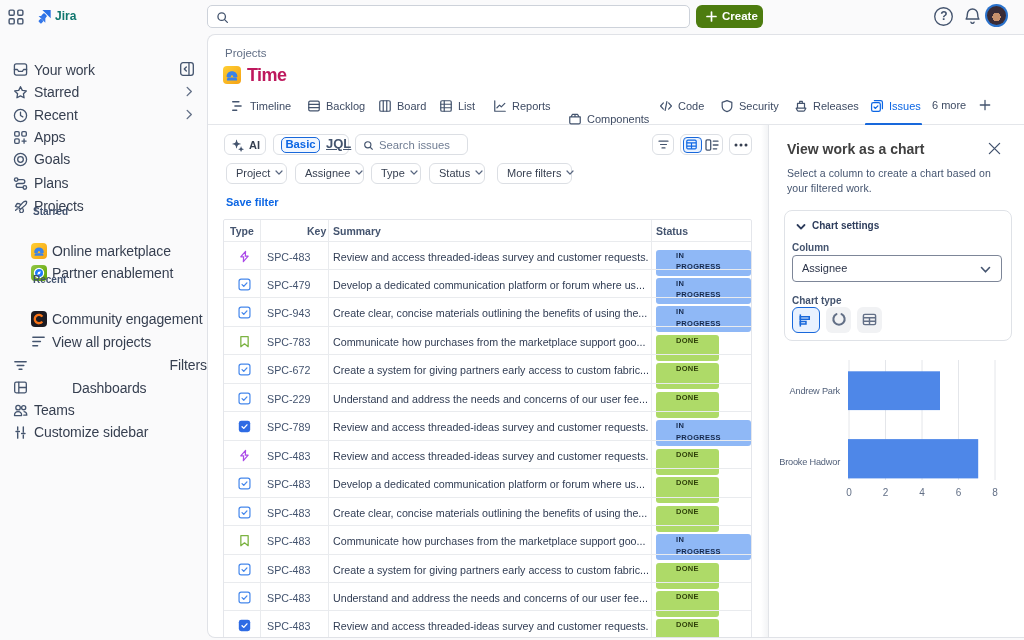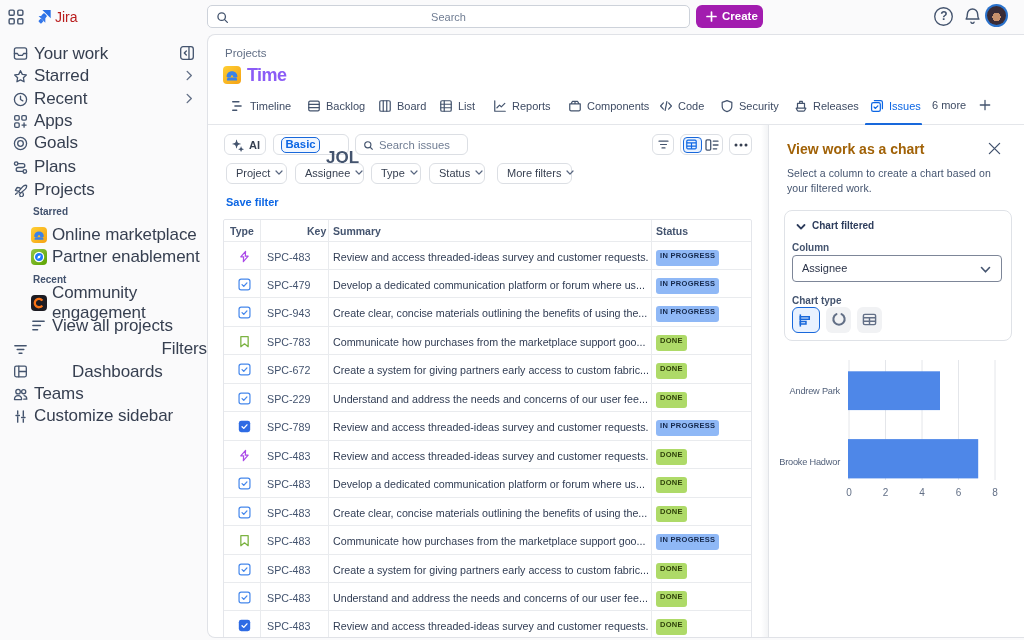--- a/index.html
+++ b/index.html
@@ -3,57 +3,57 @@
 <meta charset="utf-8">
 <style>
 * { margin:0; padding:0; box-sizing:border-box; }
 html,body { width:1024px; height:640px; overflow:hidden; }
 body { font-family:"Liberation Sans", sans-serif; background:#fafafb; position:relative; color:#2b3348; }
 .abs { position:absolute; }
 
 #topbar { position:absolute; left:0; top:0; width:1024px; height:34px; }
 #searchbox { position:absolute; left:207px; top:5px; width:483px; height:23px; border:1px solid #cdd2da; border-radius:5px; background:#fff; }
 #searchbox .ph { position:absolute; left:0; right:0; top:5px; text-align:center; font-size:11px; color:#707d93; }
-#createbtn { position:absolute; left:696px; top:5px; width:67px; height:23px; background:#a21caf; border-radius:6px; color:#fff; font-size:11.5px; font-weight:bold; }
-
-.sbitem { position:absolute; left:0; width:207px; height:22px; font-size:17px; letter-spacing:-0.1px; color:#363f50; display:flex; align-items:center; }
+#createbtn { position:absolute; left:696px; top:5px; width:67px; height:23px; background:#4d7c0f; border-radius:6px; color:#fff; font-size:11.5px; font-weight:bold; }
+
+.sbitem { position:absolute; left:0; width:207px; height:22px; font-size:14px; letter-spacing:-0.1px; color:#363f50; display:flex; align-items:center;margin-top:16px; }
 .sbitem .ig { width:15px; height:15px; margin-left:13px; margin-right:6px; flex:none; display:flex; align-items:center; justify-content:center; }
 .sbitem .ig2 { width:16px; height:16px; margin-left:31px; margin-right:5px; flex:none; border-radius:4px; overflow:hidden; }
 .sbitem .chev { position:absolute; right:14px; top:5px; }
 .sblabel { position:absolute; left:33px; font-size:10px; font-weight:bold; color:#42526e; }
 
 #card { position:absolute; left:207px; top:34px; width:817px; height:604px; background:#fff; border:1px solid #e0e2e7; border-right:none; border-radius:8px 0 0 8px; overflow:hidden; }
 #breadcrumb { position:absolute; left:17px; top:12px; font-size:11.5px; color:#626f86; }
-#ptitle { position:absolute; left:39px; top:30px; font-size:18px; font-weight:bold; color:#8b5cf6; letter-spacing:-0.6px; }
+#ptitle { position:absolute; left:39px; top:30px; font-size:18px; font-weight:bold; color:#be185d; letter-spacing:-0.6px; }
 #picon { position:absolute; left:15px; top:31px; width:18px; height:18px; }
 #tabsrow { position:absolute; left:0; top:56px; width:817px; height:34px; border-bottom:1px solid #e4e6ea; }
 .tab { position:absolute; top:8px; height:18px; font-size:11px; color:#3e4b63; white-space:nowrap; }
 .tab svg { vertical-align:-3px; margin-right:5px; }
 #issues-underline { position:absolute; left:657px; top:32px; width:57px; height:2.5px; background:#1868db; border-radius:1px; }
 
 #cbody { position:absolute; left:0; top:90px; width:817px; height:513px; }
 
 .fbtn { position:absolute; height:21px; border:1px solid #dcdfe4; border-radius:6px; background:#fff; font-size:11px; color:#2b3348; }
 .pill { position:absolute; top:38px; height:21px; border:1px solid #dcdfe4; border-radius:6px; background:#fff; font-size:11px; color:#363f50; line-height:19px; padding-left:9px; white-space:nowrap; }
 #savefilter { position:absolute; left:18px; top:71px; font-size:11px; font-weight:bold; color:#0c66e4; }
 
 #tbl { position:absolute; left:15px; top:93.5px; width:529px; height:420px; border:1px solid #e4e6eb; border-radius:2px; }
 .hc { position:absolute; top:0; height:21px; font-size:10.5px; font-weight:bold; color:#44546f; line-height:22px; }
 .trow { position:absolute; left:0; width:527px; height:29px; border-top:1px solid #e9ebee; }
 .vline { position:absolute; top:0; bottom:0; width:1px; background:#e9ebee; }
 .ckey { position:absolute; left:43px; top:9px; font-size:10.7px; color:#44546f; }
 .csum { position:absolute; left:109px; top:9px; width:322px; font-size:10.7px; color:#313d54; white-space:nowrap; overflow:hidden; }
 .cstat { position:absolute; left:432px; top:8px; line-height:0; }
 .ctype { position:absolute; left:14px; top:8px; line-height:0; }
-.loz { display:inline-block; height:16px; border-radius:3px; font-size:7.5px; font-weight:bold; letter-spacing:0.3px; line-height:11.5px; padding:0 4px; }
+.loz { display:inline-block; height:26px; border-radius:3px; font-size:7.5px; font-weight:bold; letter-spacing:0.3px; line-height:11.5px; padding:0 20px; }
 .loz.ip { background:#8fb8f6; color:#15284b; }
 .loz.dn { background:#aeda68; color:#2e4009; }
 
 #rpanel { position:absolute; left:560px; top:0; width:257px; height:513px; border-left:1px solid #e2e4e8; background:#fff; }
-#rtitle { position:absolute; left:18px; top:16px; font-size:14px; font-weight:bold; color:#a16207;text-align:center; }
+#rtitle { position:absolute; left:18px; top:16px; font-size:14px; font-weight:bold; color:#404040;text-align:center; }
 #rclose { position:absolute; left:219px; top:17px; width:13px; height:13px; }
 #rdesc { position:absolute; left:18px; top:41px; width:212px; font-size:10.5px; line-height:14.6px; color:#44546f; letter-spacing:0.1px; }
 #setbox { position:absolute; left:15px; top:85px; width:228px; height:131px; border:1px solid #dfe2e7; border-radius:8px; }
 #setbox .hd { position:absolute; left:27px; top:9px; font-size:10px; font-weight:bold; color:#2e3d5c; }
 #setbox .lab { position:absolute; left:7px; font-size:10px; font-weight:bold; color:#44546f; }
 #selbox { position:absolute; left:7px; top:44px; width:210px; height:27px; border:1px solid #7d8698; border-radius:4px; font-size:11px; color:#2b3348; line-height:25px; padding-left:9px; }
 .ctbtn { position:absolute; top:96px; width:28px; height:26px; border-radius:6px; background:#f1f2f4; }
 .ctbtn.sel { background:#e9f2ff; border:1.5px solid #1868db; }
 </style>
 </head>
@@ -66,27 +66,26 @@
       <rect x="10.4" y="10.4" width="5.4" height="5.4" rx="1.3"></rect>
     </svg>
   <svg class="abs" style="left:37px;top:10px" width="14" height="14" viewBox="0 0 14 14">
     <g fill="#2970e6">
       <path d="M5.4 0H13.7V8.3Z"></path>
       <rect x="4.7" y="3.8" width="4.6" height="4.6" rx="1" transform="rotate(45 7 6.1)"></rect>
       <path d="M1.6 6H8.3V12.7Z" fill="#3577e9"></path>
       <rect x="2" y="9.2" width="3.8" height="3.8" rx="0.9" transform="rotate(45 3.9 11.1)" fill="#3577e9"></rect>
     </g>
   </svg>
-  <div class="abs" style="left:55px;top:9px;font-size:14px;font-weight:normal;color:#b91c1c;">Jira</div>
+  <div class="abs" style="left:55px;top:9px;font-size:12px;font-weight:bold;color:#0f766e;">Jira</div>
   <div id="searchbox">
     <svg class="abs" style="left:8px;top:4.5px" width="13" height="13" viewBox="0 0 16 16" fill="none" stroke="#44546e" stroke-width="1.6">
         <circle cx="7" cy="7" r="4.6"></circle>
         <path d="M10.6 10.6L14 14" stroke-linecap="round"></path>
       </svg>
-    <div class="ph">Search</div>
   </div>
   <div id="createbtn">
     <svg class="abs" style="left:10px;top:6px" width="11" height="11" viewBox="0 0 11 11" fill="none" stroke="#fff" stroke-width="1.7" stroke-linecap="round">
         <path d="M5.5 1v9M1 5.5h9"></path>
       </svg>
     <span class="abs" style="left:26px;top:5px;">Create</span>
   </div>
   <svg class="abs" style="left:933px;top:6px" width="21" height="21" viewBox="0 0 22 22" fill="none" stroke="#44546e" stroke-width="1.4">
       <circle cx="11" cy="11" r="9.2"></circle>
     </svg>
@@ -268,21 +267,21 @@
           <path d="M6 2v12M10 2v12"></path>
         </svg>Board</div>
     <div class="tab" style="left:231px;"><svg width="14" height="14" viewBox="0 0 16 16" fill="none" stroke="#44546e" stroke-width="1.4" stroke-linecap="round" stroke-linejoin="round">
           <rect x="2" y="2" width="12" height="12" rx="1.5"></rect>
           <path d="M2 6h12M2 10h12M6 2v12"></path>
         </svg>List</div>
     <div class="tab" style="left:285px;"><svg width="14" height="14" viewBox="0 0 16 16" fill="none" stroke="#44546e" stroke-width="1.4" stroke-linecap="round" stroke-linejoin="round">
           <path d="M2 2v12h12"></path>
           <path d="M4.5 10l3-3 2 2 4-4"></path>
         </svg>Reports</div>
-    <div class="tab" style="left:360px;"><svg width="14" height="14" viewBox="0 0 16 16" fill="none" stroke="#44546e" stroke-width="1.4" stroke-linecap="round" stroke-linejoin="round">
+    <div class="tab" style="left:360px;margin-top:13px;"><svg width="14" height="14" viewBox="0 0 16 16" fill="none" stroke="#44546e" stroke-width="1.4" stroke-linecap="round" stroke-linejoin="round">
           <path d="M2 5.5h12V12a1.5 1.5 0 0 1-1.5 1.5h-9A1.5 1.5 0 0 1 2 12zM3.5 5.5L5 2.8h6l1.5 2.7M8 2.8v2.7"></path>
         </svg>Components</div>
     <div class="tab" style="left:451px;"><svg width="14" height="14" viewBox="0 0 16 16" fill="none" stroke="#44546e" stroke-width="1.4" stroke-linecap="round" stroke-linejoin="round">
           <path d="M5 4.5L1.8 8 5 11.5M11 4.5L14.2 8 11 11.5M9 3l-2 10"></path>
         </svg>Code</div>
     <div class="tab" style="left:512px;"><svg width="14" height="14" viewBox="0 0 16 16" fill="none" stroke="#44546e" stroke-width="1.4" stroke-linecap="round" stroke-linejoin="round">
           <path d="M8 1.8l5.5 2v4.4c0 3.2-2.3 5.3-5.5 6.3-3.2-1-5.5-3.1-5.5-6.3V3.8z"></path>
         </svg>Security</div>
     <div class="tab" style="left:586px;"><svg width="14" height="14" viewBox="0 0 16 16" fill="none" stroke="#44546e" stroke-width="1.4" stroke-linecap="round" stroke-linejoin="round">
           <path d="M2.5 10.5h11l-1.2 2.3a1.8 1.8 0 0 1-1.6 1H5.3a1.8 1.8 0 0 1-1.6-1zM4 10.5V5h8v5.5M6.5 5V2.8h3V5"></path>
@@ -300,21 +299,21 @@
   </div>
   <div id="cbody">
     <div class="fbtn" style="left:16px;top:9px;width:42px;">
         <svg style="position:absolute;left:6px;top:3.5px" width="13" height="13" viewBox="0 0 16 16" fill="#44546e">
           <path d="M7.2 1c.35 3.3 1.5 4.55 4.8 4.9v.7c-3.3.35-4.45 1.6-4.8 4.9h-.7c-.35-3.3-1.5-4.55-4.8-4.9v-.7c3.3-.35 4.45-1.6 4.8-4.9zM12.7 9.3c.25 2 .95 2.7 2.9 2.95v.6c-1.95.25-2.65.95-2.9 2.95h-.6c-.25-2-.95-2.7-2.9-2.95v-.6c1.95-.25 2.65-.95 2.9-2.95z"></path>
         </svg>
         <span style="position:absolute;left:24px;top:3.5px;font-weight:bold;color:#363f50;">AI</span>
       </div>
     <div class="fbtn" style="left:65px;top:9px;width:76px;">
         <span style="position:absolute;left:7px;top:2px;width:39px;height:16px;background:#f0f6ff;border:1.33px solid #1868db;border-radius:5px;color:#0c66e4;font-weight:bold;text-align:center;line-height:13px;font-size:11.3px;">Basic</span>
-        <span style="position:absolute;left:52px;top:13px;font-weight:bold;color:#44546e;font-size:17px;text-decoration:underline;">JQL</span>
+        <span style="position:absolute;left:52px;top:1px;font-weight:bold;color:#44546e;font-size:13px;text-decoration:underline;">JQL</span>
       </div>
     <div class="fbtn" style="left:147px;top:9px;width:113px;">
         <svg style="position:absolute;left:7px;top:4.5px" width="11" height="11" viewBox="0 0 16 16" fill="none" stroke="#44546e" stroke-width="1.7">
           <circle cx="7" cy="7" r="4.5"></circle>
           <path d="M10.5 10.5L14 14"></path>
         </svg>
         <span style="position:absolute;left:23px;top:3.5px;color:#707d93;font-size:11.3px;">Search issues</span>
       </div>
     <div class="fbtn" style="left:444px;top:9px;width:22px;">
         <svg style="position:absolute;left:4.5px;top:5px" width="11" height="9" viewBox="0 0 14 12" fill="none" stroke="#44546e" stroke-width="1.6" stroke-linecap="round">
@@ -491,21 +490,21 @@
     <div id="rpanel">
       <div id="rtitle">View work as a chart</div>
       <svg id="rclose" viewBox="0 0 14 14" fill="none" stroke="#44546f" stroke-width="1.4" stroke-linecap="round">
           <path d="M1.5 1.5l11 11M12.5 1.5l-11 11"></path>
         </svg>
       <div id="rdesc">Select a column to create a chart based on your filtered work.</div>
       <div id="setbox">
         <svg class="abs" style="left:11px;top:12px" width="10" height="8" viewBox="0 0 10 8" fill="none" stroke="#2e3d5c" stroke-width="1.8" stroke-linecap="round" stroke-linejoin="round">
             <path d="M1.5 2L5 5.6 8.5 2"></path>
           </svg>
-        <div class="hd">Chart filtered</div>
+        <div class="hd">Chart settings</div>
         <div class="lab" style="top:31px;">Column</div>
         <div id="selbox">Assignee
           <svg class="abs" style="right:10px;top:10px" width="11" height="8" viewBox="0 0 11 8" fill="none" stroke="#44546f" stroke-width="1.6" stroke-linecap="round" stroke-linejoin="round">
               <path d="M1.5 1.5L5.5 5.8 9.5 1.5"></path>
             </svg>
         </div>
         <div class="lab" style="top:84px;">Chart type</div>
         <div class="ctbtn sel" style="left:7px;">
           <svg class="abs" style="left:5px;top:4.5px" width="15" height="15" viewBox="0 0 16 16" fill="none" stroke="#1868db" stroke-width="1.6">
               <path d="M2.5 1.5v13"></path>

